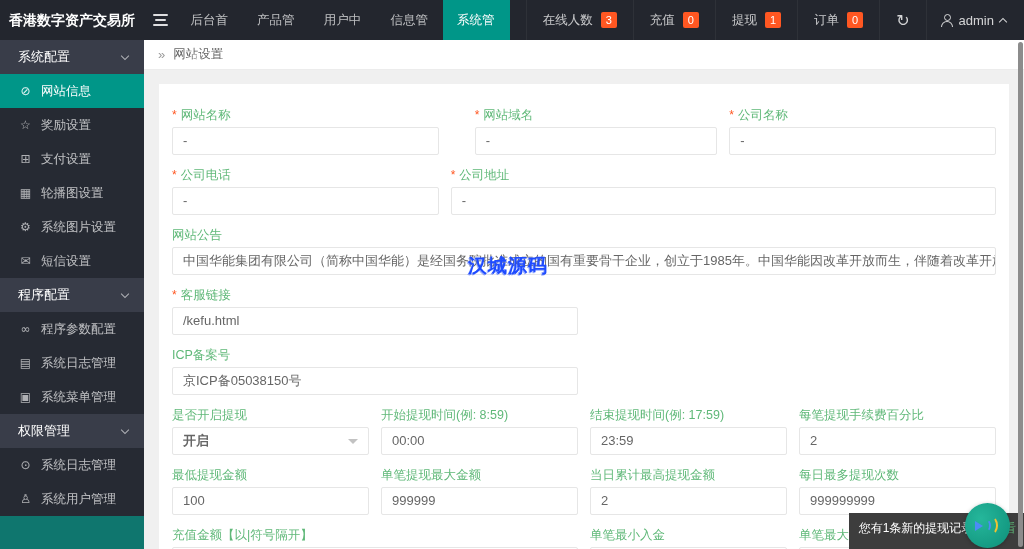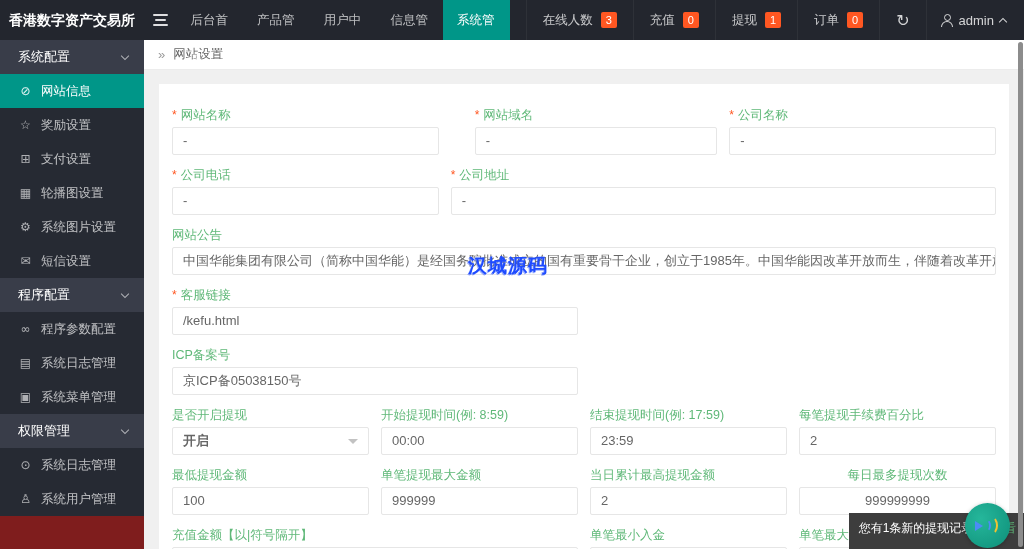--- a/index.html
+++ b/index.html
@@ -18,21 +18,21 @@
   .hstat { display:flex; align-items:center; padding:0 16px; font-size:12.5px; color:rgba(255,255,255,.75); border-left:1px solid rgba(255,255,255,.05); cursor:pointer; }
   .badge { margin-left:8px; background:#FF5722; color:#fff; font-size:11px; line-height:16px; height:16px; padding:0 5px; border-radius:2px; }
   .refresh-btn { display:flex; align-items:center; padding:0 16px; color:rgba(255,255,255,.8); font-size:16px; border-left:1px solid rgba(255,255,255,.05); cursor:pointer; }
   .user-menu { display:flex; align-items:center; gap:6px; padding:0 18px 0 14px; color:rgba(255,255,255,.8); font-size:13px; border-left:1px solid rgba(255,255,255,.05); cursor:pointer; }
   .person-icon { position:relative; width:12px; height:13px; display:inline-block; }
   .person-icon::before { content:""; position:absolute; top:0; left:3px; width:5px; height:5px; border:1px solid rgba(255,255,255,.8); border-radius:50%; }
   .person-icon::after { content:""; position:absolute; bottom:0; left:0; width:10px; height:5px; border:1px solid rgba(255,255,255,.8); border-bottom:none; border-radius:6px 6px 0 0; }
   .chev-up { width:6px; height:6px; border-right:1px solid rgba(255,255,255,.8); border-bottom:1px solid rgba(255,255,255,.8); transform:rotate(-135deg); margin-top:3px; }
 
   
-  .sidebar { position:fixed; top:40px; left:0; bottom:0; width:144px; background:#7f1d1d; z-index:20; }
+  .sidebar { position:fixed; top:40px; left:0; bottom:0; width:144px; background:#0f766e; z-index:20; }
   .side-section { height:34px; padding:0 16px 0 18px; display:flex; align-items:center; justify-content:space-between; color:#fff; font-size:13px; cursor:pointer; background:#393D49; }
   .chev-down { width:6px; height:6px; border-right:1px solid rgba(255,255,255,.6); border-bottom:1px solid rgba(255,255,255,.6); transform:rotate(45deg); margin-top:-3px; }
   .side-items { background:#262A33; }
   .side-item { height:34px; display:flex; align-items:center; gap:8px; padding:0 14px 0 18px; color:rgba(255,255,255,.7); font-size:12.5px; cursor:pointer; }
   .side-item.active { background:#009688; color:#fff; }
   .side-icon { width:15px; text-align:center; font-size:12px; opacity:.9; font-family:"DejaVu Sans",sans-serif; }
 
   
   .main { position:fixed; left:144px; top:40px; right:0; bottom:0; background:#F0F0F0; overflow:hidden; }
   .crumb-bar { height:30px; background:#fff; display:flex; align-items:center; padding-left:14px; font-size:12.5px; color:#666; border-bottom:1px solid #ECECEC; }
@@ -243,21 +243,21 @@
           <div class="f-input"><span>100</span></div>
         </div>
         <div style="grid-column: span 3;">
           <div class="f-label"><span>单笔提现最大金额</span></div>
           <div class="f-input"><span>999999</span></div>
         </div>
         <div style="grid-column: span 3;">
           <div class="f-label"><span>当日累计最高提现金额</span></div>
           <div class="f-input"><span>2</span></div>
         </div>
-        <div style="grid-column: span 3; text-align: center;">
+        <div style="grid-column: span 3;">
           <div class="f-label"><span>每日最多提现次数</span></div>
           <div class="f-input"><span>999999999</span></div>
         </div>
       </div>
       <div class="form-row">
         <div style="grid-column: span 6;">
           <div class="f-label"><span>充值金额【以|符号隔开】</span></div>
           <div class="f-input"><span></span></div>
         </div>
         <div style="grid-column: span 3;">

